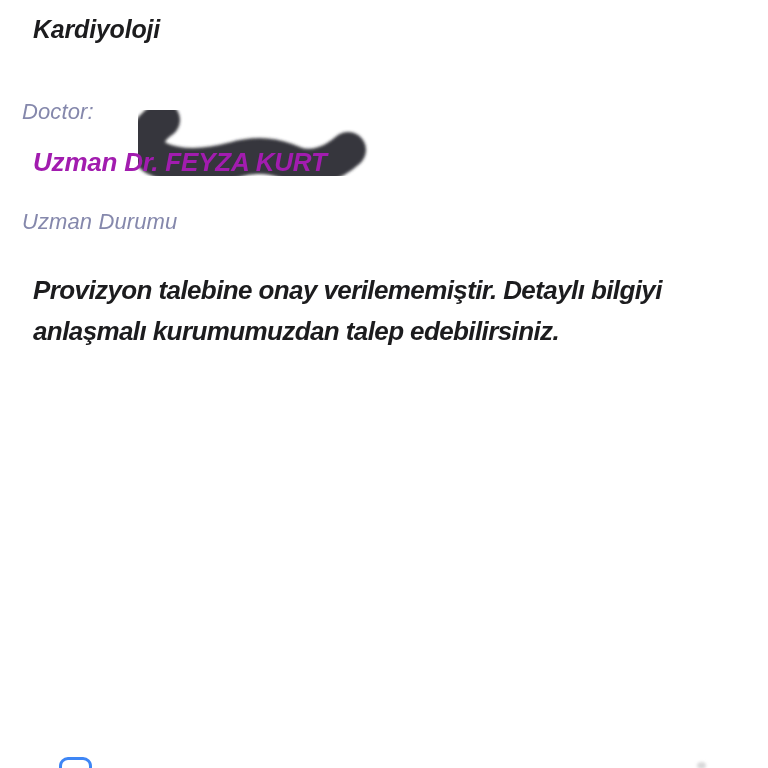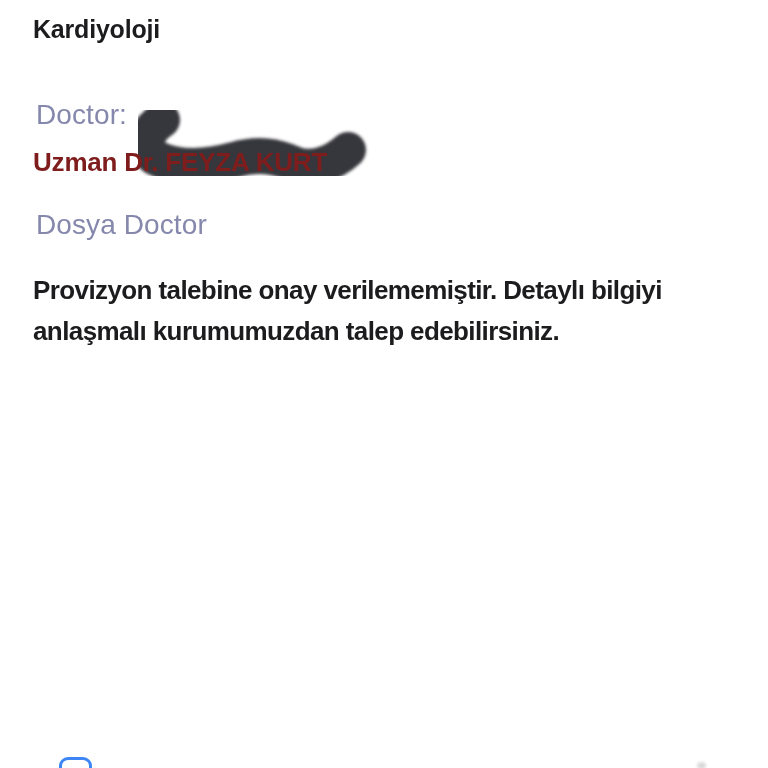--- a/index.html
+++ b/index.html
@@ -11,36 +11,36 @@
   }
   *{margin:0;padding:0;box-sizing:border-box;}
   html,body{width:768px;height:768px;}
   body{
     position:relative;
     background:var(--background);
     font-family:"Liberation Sans", sans-serif;
     overflow:hidden;
     width:768px;height:768px;
   }
-  .page{position:absolute;inset:0;}
+  .page{position:absolute;inset:0;font-style:italic;}
   .dept-title{
     position:absolute;left:33px;top:15px;
     font-size:25px;font-weight:700;color:var(--text_dark);
     letter-spacing:-0.2px;
   }
   .field-label{
-    position:absolute;left:36px;
-    font-size:28px;font-weight:400;color:var(--label_muted);
+    position:absolute;left:22px;
+    font-size:22px;font-weight:400;color:var(--label_muted);
     letter-spacing:0.1px;
   }
   .doctor-label{top:99px;}
   .dosya-label{top:209px;}
   .doctor-name{
     position:absolute;left:33px;top:147px;z-index:2;
-    font-size:26px;font-weight:700;color:#7f1d1d;
+    font-size:26px;font-weight:700;color:#a21caf;
     letter-spacing:-0.2px;
   }
   .scribble-wrap{
     position:absolute;left:138px;top:106px;width:232px;height:100px;z-index:1;
     pointer-events:none;
   }
   .status-text{
     position:absolute;left:33px;top:270px;width:722px;z-index:2;
     font-size:26px;font-weight:700;color:var(--text_dark);
     line-height:41px;letter-spacing:-0.6px;
@@ -73,21 +73,21 @@
         <filter id="softblur" x="-20%" y="-20%" width="140%" height="140%">
           <feGaussianBlur stdDeviation="1.8"></feGaussianBlur>
         </filter>
       </defs>
       <path d="M 24 14 C 6 26, 4 44, 18 52 C 38 62, 66 62, 96 54 C 120 47, 138 50, 156 58 C 172 64, 192 60, 210 44" fill="none" stroke="#2d2d31" stroke-opacity="0.95" stroke-width="36" stroke-linecap="round" stroke-linejoin="round" filter="url(#softblur)"></path>
     </svg>
   </div>
 
   <div class="doctor-name">Uzman Dr. FEYZA KURT</div>
 
-  <div class="field-label dosya-label">Dosya Doctor</div>
+  <div class="field-label dosya-label">Uzman Durumu</div>
 
   <div class="status-text">Provizyon talebine onay verilememiştir. Detaylı bilgiyi anlaşmalı kurumumuzdan talep edebilirsiniz.</div>
 
   <div class="bottom-widget"></div>
 
   <div class="corner-speck"></div>
 
 </div>
 
 </body></html>

